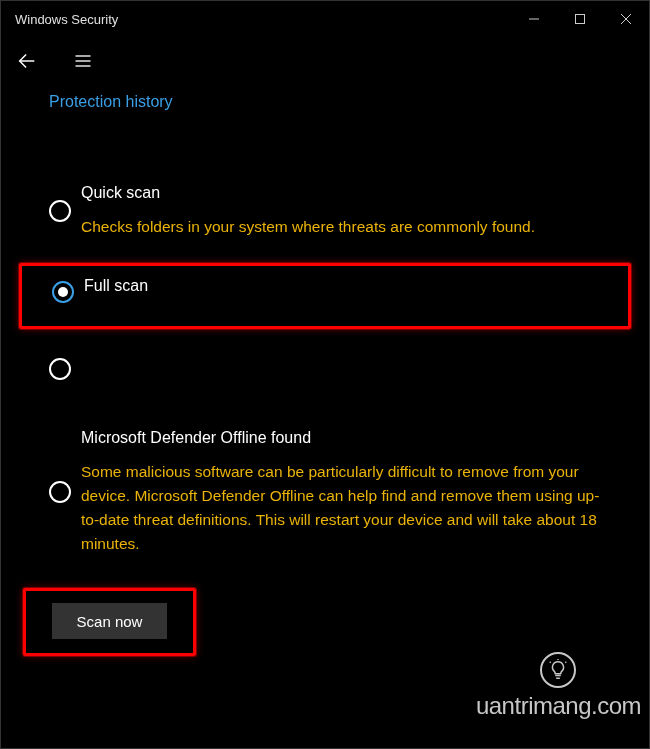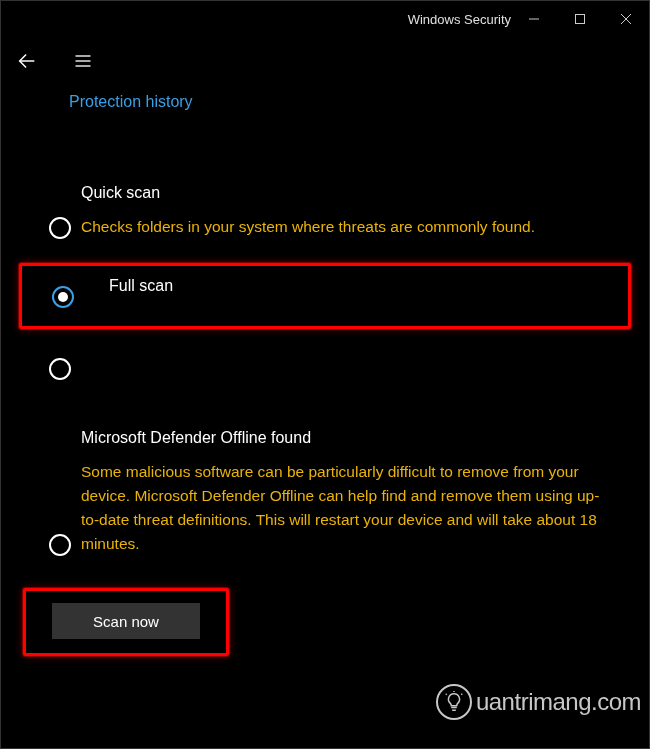--- a/index.html
+++ b/index.html
@@ -9,21 +9,21 @@
     font-family: "Segoe UI", -apple-system, sans-serif;
     color: #ffffff;
     position: relative;
     border: 1px solid #333;
   }
   
   .title-bar {
     height: 36px;
     display: flex;
     align-items: center;
-    justify-content: flex-end;
+    justify-content: space-between;
     padding-left: 14px;
   }
   .title-text {
     font-size: 13px;
     color: #e0e0e0;
     font-weight: 400;
   }
   .caption-buttons {
     display: flex;
     height: 100%;
@@ -48,34 +48,33 @@
     width: 28px;
     height: 28px;
     display: flex;
     align-items: center;
     justify-content: center;
     color: #ffffff;
   }
   
   .link-row {
     padding: 8px 0 0 48px;
-    margin-left: 20px;
   }
   .link {
     color: #3a9fe5;
     font-size: 16px;
   }
   
   .options {
     margin-top: 62px;
     padding: 0 18px 0 18px;
   }
   .option {
     display: flex;
-    align-items: flex-end;
+    align-items: center;
     padding: 8px 30px 18px 30px;
     position: relative;
   }
   .radio {
     width: 22px;
     height: 22px;
     border: 2px solid #ffffff;
     border-radius: 50%;
     flex-shrink: 0;
     margin-right: 10px;
@@ -102,55 +101,56 @@
     color: #ffffff;
     line-height: 24px;
     margin-bottom: 10px;
   }
   .opt-desc {
     font-size: 15.5px;
     color: #eab308;
     line-height: 24px;
   }
   .option-gap-sm { margin-bottom: 6px; }
-  .option-gap-md { margin-bottom: 20px; gap: 25px; }
+  .option-gap-md { margin-bottom: 20px; }
   .highlight {
     border: 3px solid #ff0000;
     border-radius: 2px;
     box-shadow: 0 0 0 1px rgba(255,0,0,0.4), 0 0 8px rgba(255,0,0,0.4);
     position: relative;
   }
   
   .scan-wrap {
     margin: 14px 0 0 22px;
     padding: 12px 26px 14px 26px;
     display: inline-block;
   }
   .scan-btn {
     background: #333333;
     color: #ffffff;
     border: none;
-    width: 148px;
+    width: 115px;
     height: 36px;
     font-size: 15px;
     font-family: inherit;
     display: flex;
     align-items: center;
     justify-content: center;
   }
   
   .watermark {
     position: absolute;
     right: 8px;
     bottom: 28px;
     display: flex;
     align-items: center;
     gap: 4px;
     color: #d8d8d8;
     opacity: 0.92;
+    flex-direction: column;
   }
   .wm-icon {
     width: 36px;
     height: 36px;
     border: 2px solid #d8d8d8;
     border-radius: 50%;
     display: flex;
     align-items: center;
     justify-content: center;
     font-size: 17px;

